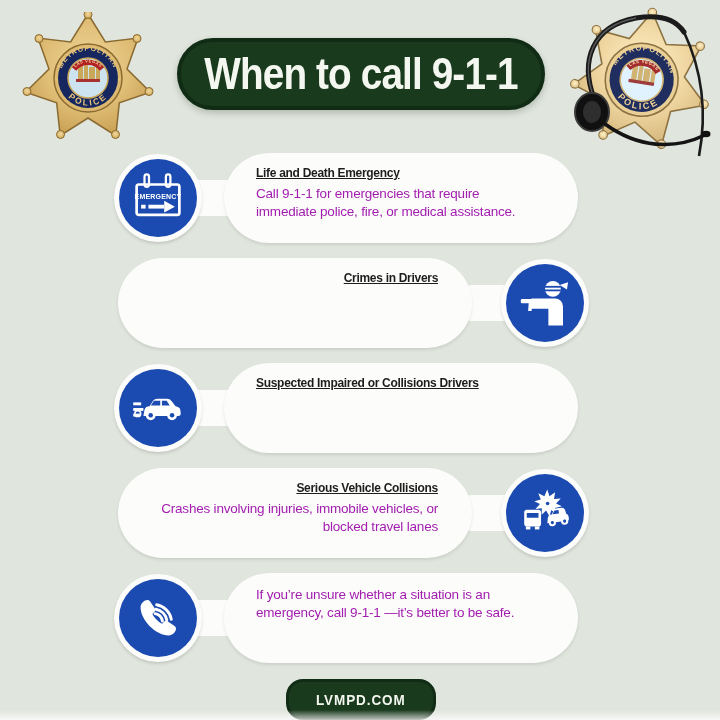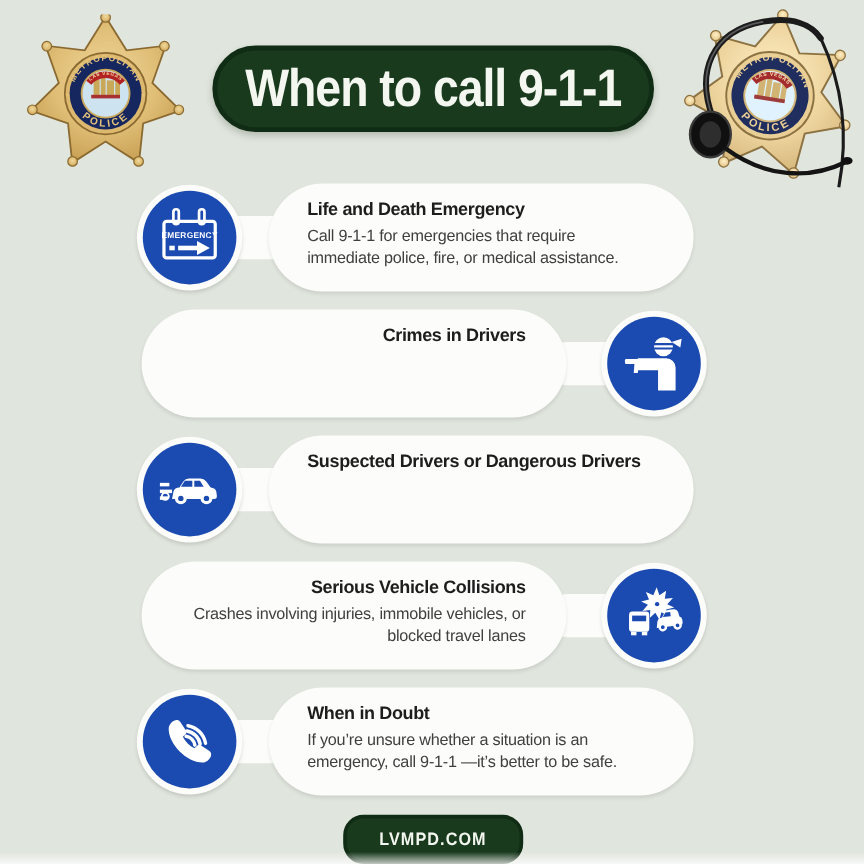--- a/index.html
+++ b/index.html
@@ -34,23 +34,23 @@
     position:absolute;top:0;width:354px;height:90px;background:#fcfdfb;
     border-radius:45px;box-shadow:0 2px 3px rgba(70,80,70,.13);
     box-sizing:border-box;
   }
   .connector{position:absolute;top:27px;width:90px;height:36px;background:#fcfdfb;border-radius:18px;}
   .card-inner{padding-top:13px;}
   .row-left  .card{left:224px;} .row-left  .card-inner{padding-left:32px;text-align:left;}
   .row-right .card{left:118px;} .row-right .card-inner{padding-right:34px;text-align:right;}
   .row-left  .connector{left:178px;}
   .row-right .connector{left:455px;}
-  .card-title{font-size:15px;font-weight:bold;color:#1d1d1d;letter-spacing:-.3px;
-    margin:0 0 5px 0;white-space:nowrap;}
-  .card-body{font-size:13.5px;color:#404040;line-height:1.34;letter-spacing:-.2px;
+  .card-title{font-size:12px;font-weight:bold;color:#1d1d1d;letter-spacing:-.3px;
+    margin:0 0 5px 0;white-space:nowrap;text-decoration:underline;}
+  .card-body{font-size:13.5px;color:#a21caf;line-height:1.34;letter-spacing:-.2px;
     margin:0;white-space:pre;}
   .icon-wrap{
     position:absolute;top:1px;width:88px;height:88px;border-radius:50%;
     background:#fcfdfb;display:flex;align-items:center;justify-content:center;
     box-shadow:0 2px 3px rgba(70,80,70,.18);
   }
   .row-left  .icon-wrap{left:114px;}
   .row-right .icon-wrap{left:501px;}
   .icon-circle{width:78px;height:78px;border-radius:50%;background:#1b4ab0;
     display:flex;align-items:center;justify-content:center;}
@@ -215,21 +215,21 @@
         <polygon points="9.5,24 13,24 12,31 9,31" fill="#fff"></polygon>
       </svg>
     </div>
   </div>
 </div>
 
 <div class="row row-left" style="top:363px">
   <div class="connector"></div>
   <div class="card">
     <div class="card-inner">
-      <p class="card-title">Suspected Drivers or Dangerous Drivers</p>
+      <p class="card-title">Suspected Impaired or Collisions Drivers</p>
     </div>
   </div>
   <div class="icon-wrap">
     <div class="icon-circle">
       <svg width="54" height="54" viewBox="0 0 48 48">
         <rect x="2" y="19" width="7" height="2.6" fill="#fff"></rect>
         <rect x="2" y="24" width="9" height="2.6" fill="#fff"></rect>
         <rect x="2" y="29" width="6" height="2.6" fill="#fff"></rect>
         <circle cx="6" cy="29" r="2.6" fill="none" stroke="#fff" stroke-width="1.4"></circle>
         <path d="M11 31 L12 25.5 Q13 22.5 16.5 22.5 L19.5 17.8 Q20.8 15.8 23.5 15.8 L32 15.8 Q34.6 15.8 36.2 17.9 L39.6 22.5 Q43.2 23 43.8 25.5 L44.2 28.6 Q44.4 31 42 31 Z" fill="#fff"></path>
@@ -272,21 +272,20 @@
         </g>
       </svg>
     </div>
   </div>
 </div>
 
 <div class="row row-left" style="top:573px">
   <div class="connector"></div>
   <div class="card">
     <div class="card-inner">
-      <p class="card-title">When in Doubt</p>
       <p class="card-body">If you’re unsure whether a situation is an
 emergency, call 9-1-1 —it’s better to be safe.</p>
     </div>
   </div>
   <div class="icon-wrap">
     <div class="icon-circle">
       <svg width="54" height="54" viewBox="0 0 48 48">
         <path d="M14.5 8 C12 8 8.5 11 8.5 14.5 C8.5 26 22 39.5 33.5 39.5 C37 39.5 40 36 40 33.5 C40 32.5 39.5 31.6 38.7 31 L32.5 26.8 C31.5 26.2 30.3 26.3 29.5 27.1 L27.6 29 C24 27.2 20.8 24 19 20.4 L20.9 18.5 C21.7 17.7 21.8 16.5 21.2 15.5 L17 9.3 C16.4 8.5 15.5 8 14.5 8 Z" fill="#fff"></path>
         <g fill="none" stroke="#fff" stroke-width="2.6" stroke-linecap="round">
           <path d="M21.4 20.1 A8 8 0 0 1 27.9 26.6"></path>

